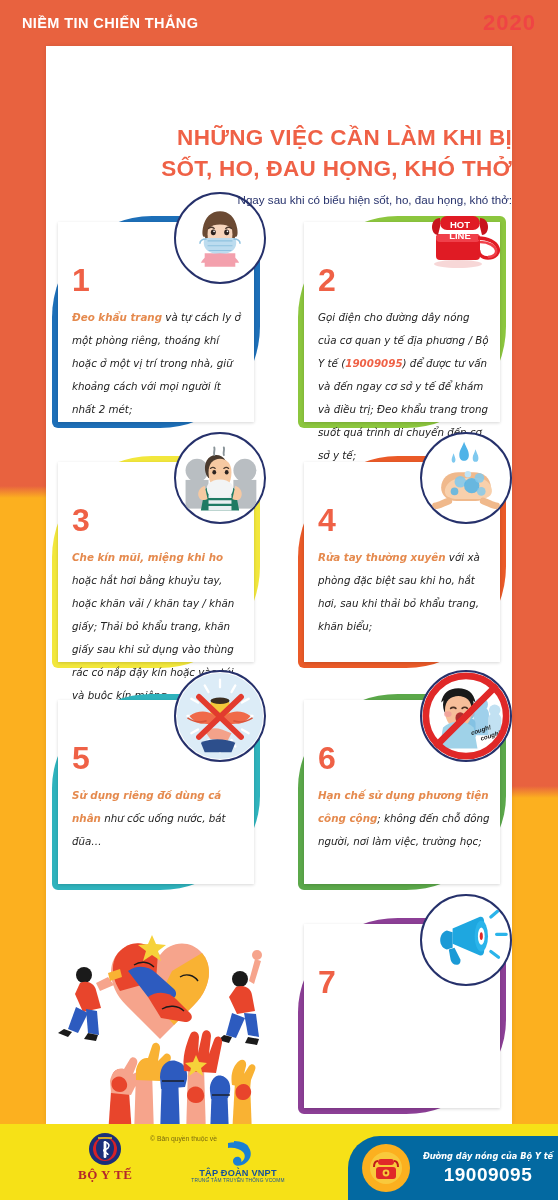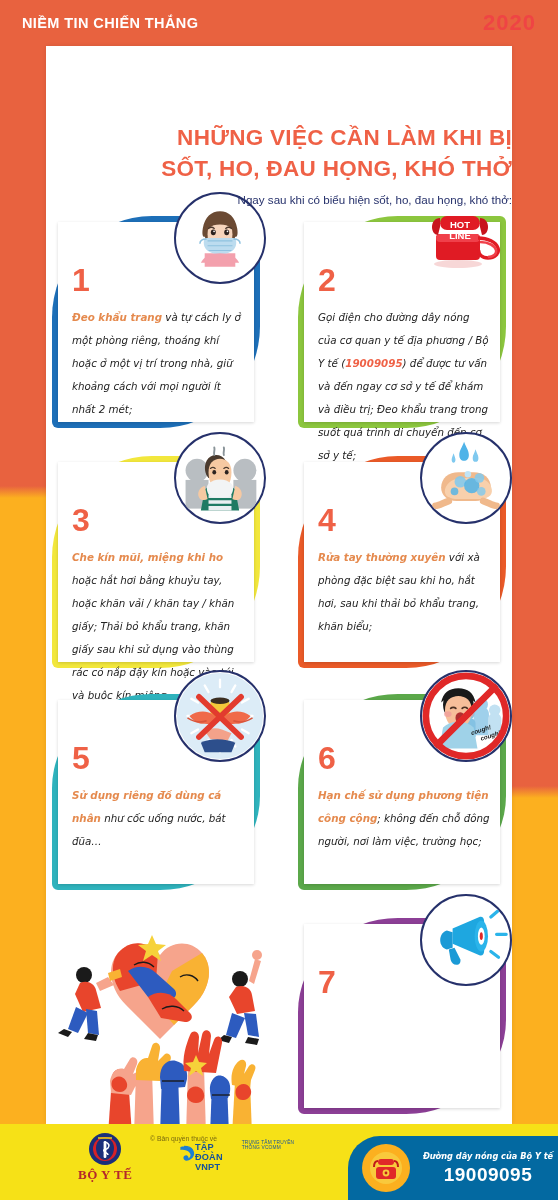--- a/index.html
+++ b/index.html
@@ -119,21 +119,21 @@
     color: #b4282b; font-weight: bold; font-size: 13px; letter-spacing: .5px;
     margin-top: 1px; font-family: "Liberation Serif", serif;
   }
   .foot-copy {
     position: absolute; left: 150px; top: 11px;
     color: #7a6a10; font-size: 6.8px;
     font-family: "Liberation Sans", sans-serif;
   }
   .foot-vnpt {
     position: absolute; left: 178px; top: 16px;
-    display: flex; flex-direction: row; width: 120px;
+    display: flex; flex-direction: column; align-items: center; width: 120px;
   }
   .foot-vnpt-name {
     color: #14519c; font-weight: bold; font-size: 9.2px; margin-top: 2px;
     letter-spacing: .2px; font-family: "Liberation Sans", sans-serif;
   }
   .foot-vnpt-sub {
     color: #14519c; font-size: 4.8px; letter-spacing: .2px;
     font-family: "Liberation Sans", sans-serif;
   }
   .foot-hotline {

